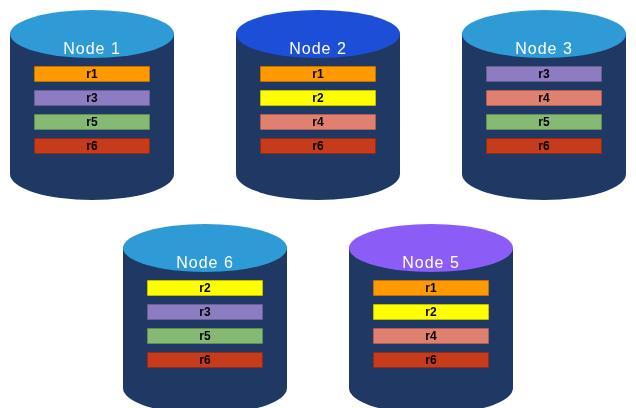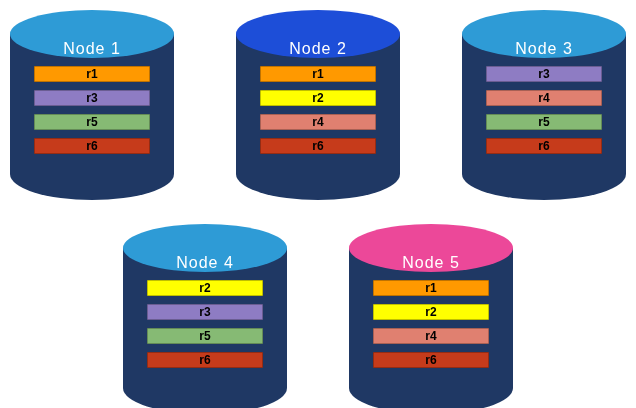--- a/index.html
+++ b/index.html
@@ -136,32 +136,32 @@
 
     <div class="cylinder">
       <div class="cyl-body" style="background: rgb(31, 56, 100);"></div>
       <div class="bars">
         <div class="bar" style="background: rgb(255, 255, 0);">r2</div>
         <div class="bar" style="background: rgb(142, 124, 195);">r3</div>
         <div class="bar" style="background: rgb(134, 186, 116);">r5</div>
         <div class="bar" style="background: rgb(198, 59, 27);">r6</div>
       </div>
       <div class="cyl-top" style="background: rgb(46, 155, 214);">
-        <span class="cyl-title">Node 4</span>
+        <span class="cyl-title">Node 6</span>
       </div>
     </div>
 
     <div class="cylinder">
       <div class="cyl-body" style="background: rgb(31, 56, 100);"></div>
       <div class="bars">
         <div class="bar" style="background: rgb(255, 153, 0);">r1</div>
         <div class="bar" style="background: rgb(255, 255, 0);">r2</div>
         <div class="bar" style="background: rgb(224, 128, 112);">r4</div>
         <div class="bar" style="background: rgb(198, 59, 27);">r6</div>
       </div>
-      <div class="cyl-top" style="background: #ec4899;">
+      <div class="cyl-top" style="background: #8b5cf6;">
         <span class="cyl-title">Node 5</span>
       </div>
     </div>
 
   </div>
 
 </div>
 
 </body></html>

